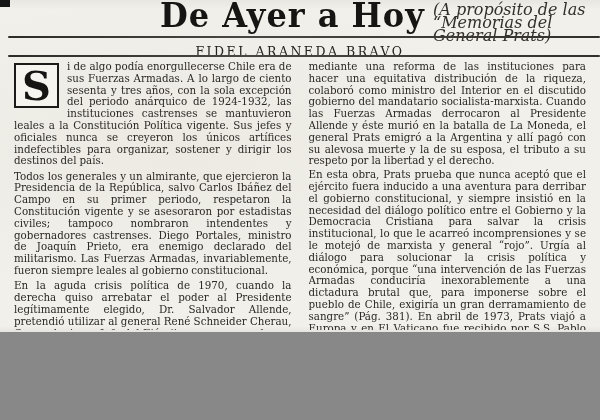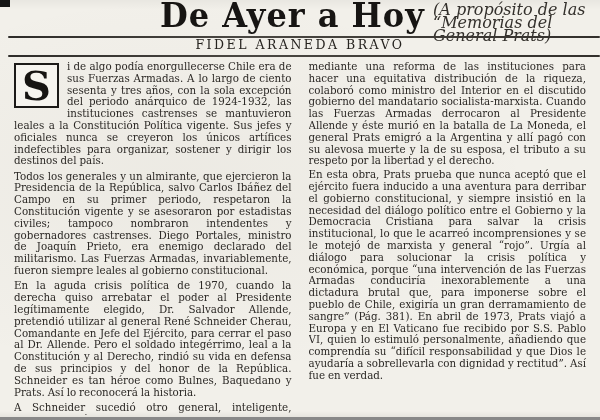--- a/index.html
+++ b/index.html
@@ -1,20 +1,20 @@
 <!DOCTYPE html>
 <html><head>
 <meta charset="utf-8">
 <style>
   html, body { margin: 0; padding: 0; }
   body { background: #888; }
   .page {
     position: relative;
     width: 600px;
-    height: 417px;
+    height: 332px;
     overflow: hidden;
     background:
       linear-gradient(180deg, rgba(0,0,0,0.04), rgba(0,0,0,0) 10px),
       linear-gradient(0deg, rgba(0,0,0,0.05), rgba(0,0,0,0) 6px),
       radial-gradient(ellipse at 30% 45%, rgba(90,80,60,0.04), transparent 60%),
       #f2f0ea;
     font-family: "DejaVu Serif", "Liberation Serif", serif;
     color: #2b2825;
   }
   .scan-artifact {
@@ -34,21 +34,21 @@
     color: #33302c;
   }
   .rule {
     position: absolute; left: 8px; right: 0; height: 2px;
     background: linear-gradient(90deg, #2e2c29, #4a4742 40%, #33302c);
     border-radius: 1px;
   }
   .rule-1 { top: 36px; }
   .rule-2 { top: 55px; height: 1.6px; }
   .byline {
-    position: absolute; left: 0; right: 0; top: 37px;
+    position: absolute; left: 0; right: 0; top: 44px;
     text-align: center;
     font-size: 12.5px; letter-spacing: 2.5px;
     color: #26231f;
   }
   .columns {
     position: absolute; left: 14px; top: 61px; right: 14px; bottom: 2px;
     display: flex; gap: 17px; overflow: hidden;
   }
   .col { flex: 1 1 0; overflow: hidden; }
   .col p {

